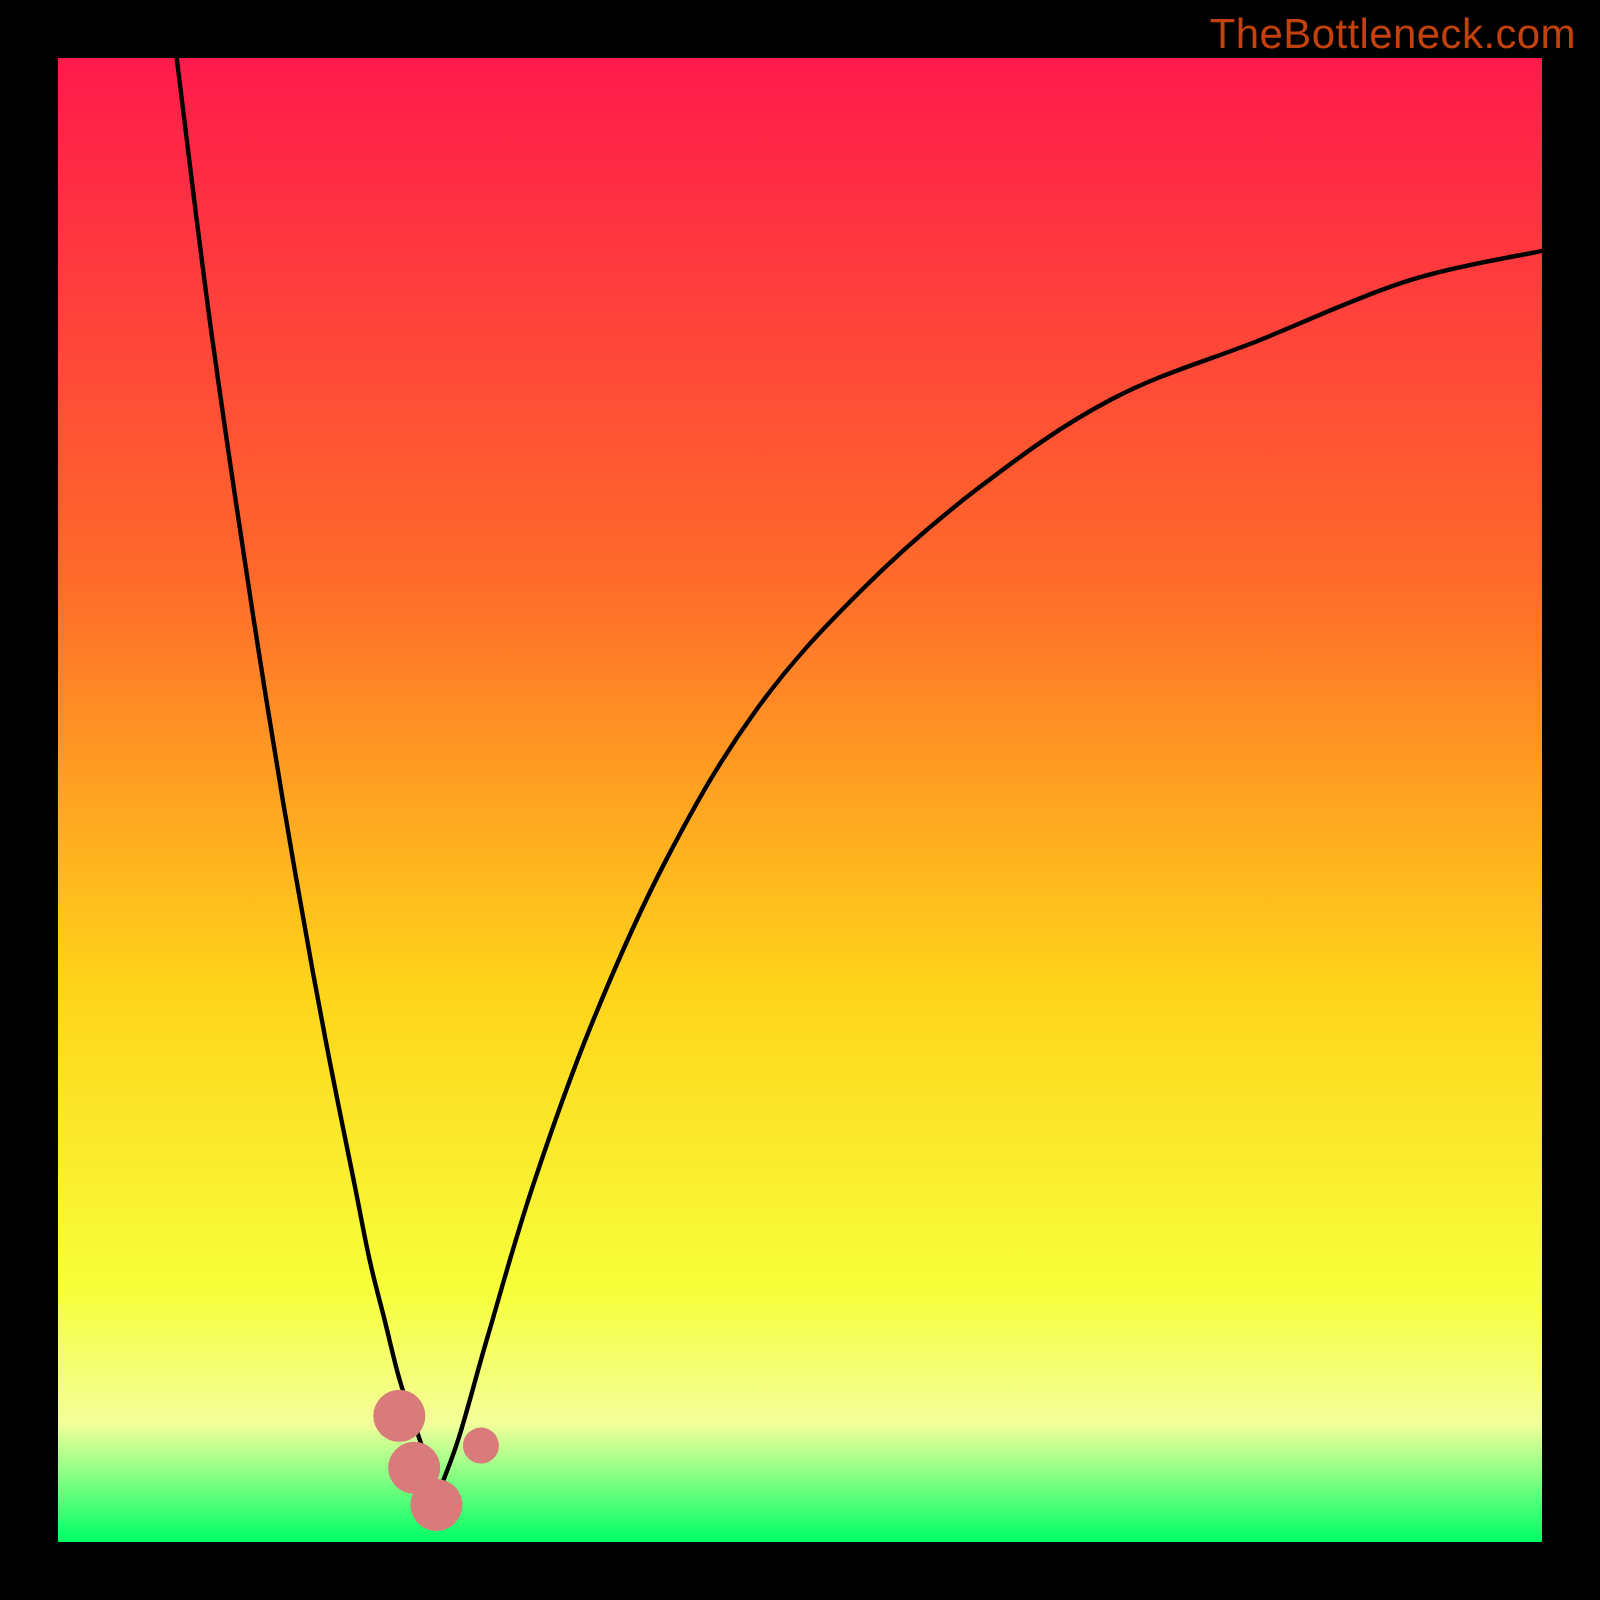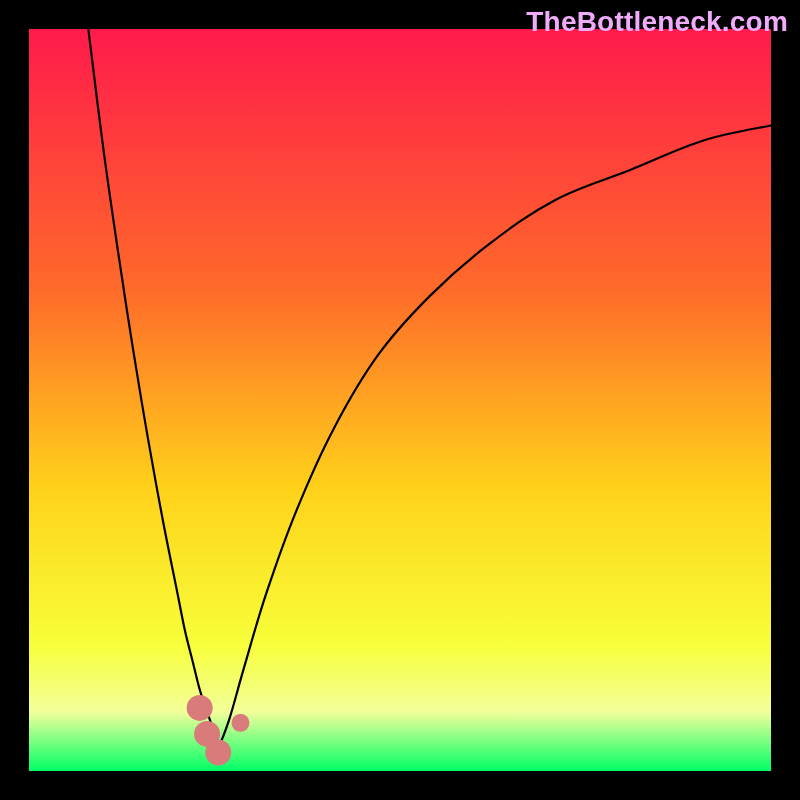--- a/index.html
+++ b/index.html
@@ -14,23 +14,23 @@
   .outer {
     width: 800px;
     height: 800px;
     background: #000;
     position: relative;
   }
   .watermark {
     position: absolute;
     top: 6px;
     right: 12px;
-    color: #f0abfc;
-    font-size: 28px;
-    font-weight: 700;
+    color: #c2410c;
+    font-size: 21px;
+    font-weight: 400;
     letter-spacing: 0.2px;
     z-index: 10;
   }
   svg.plot {
     position: absolute;
     left: 0;
     top: 0;
   }
 </style>
 </head>

